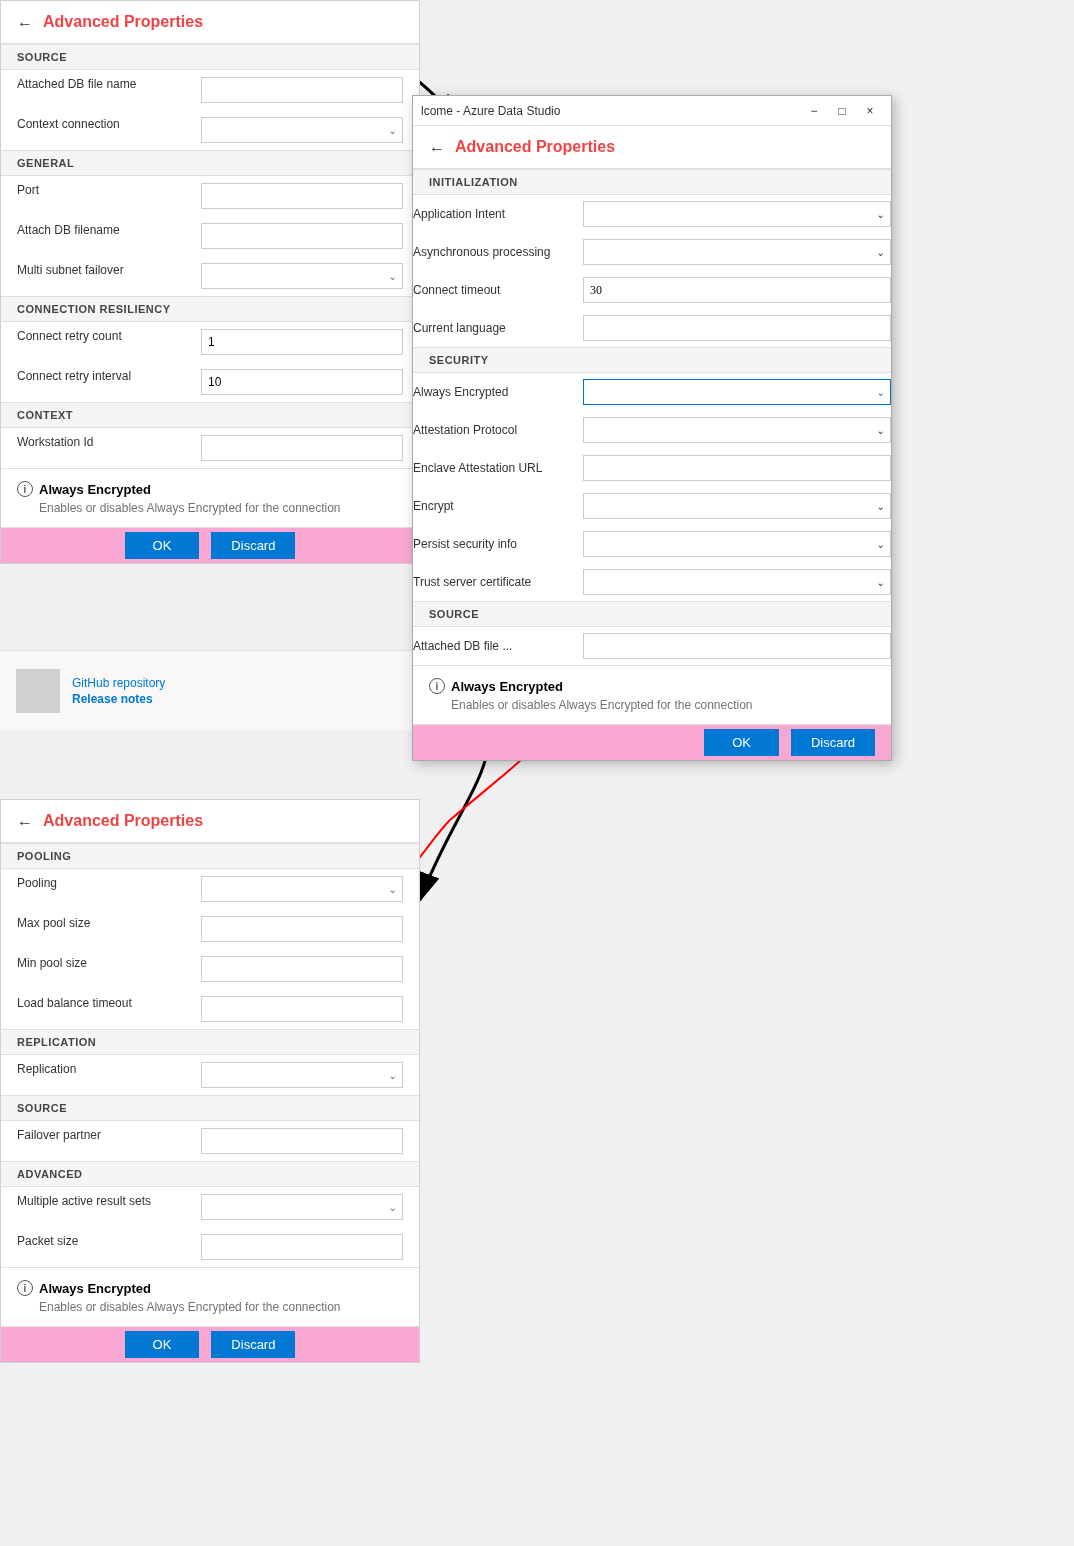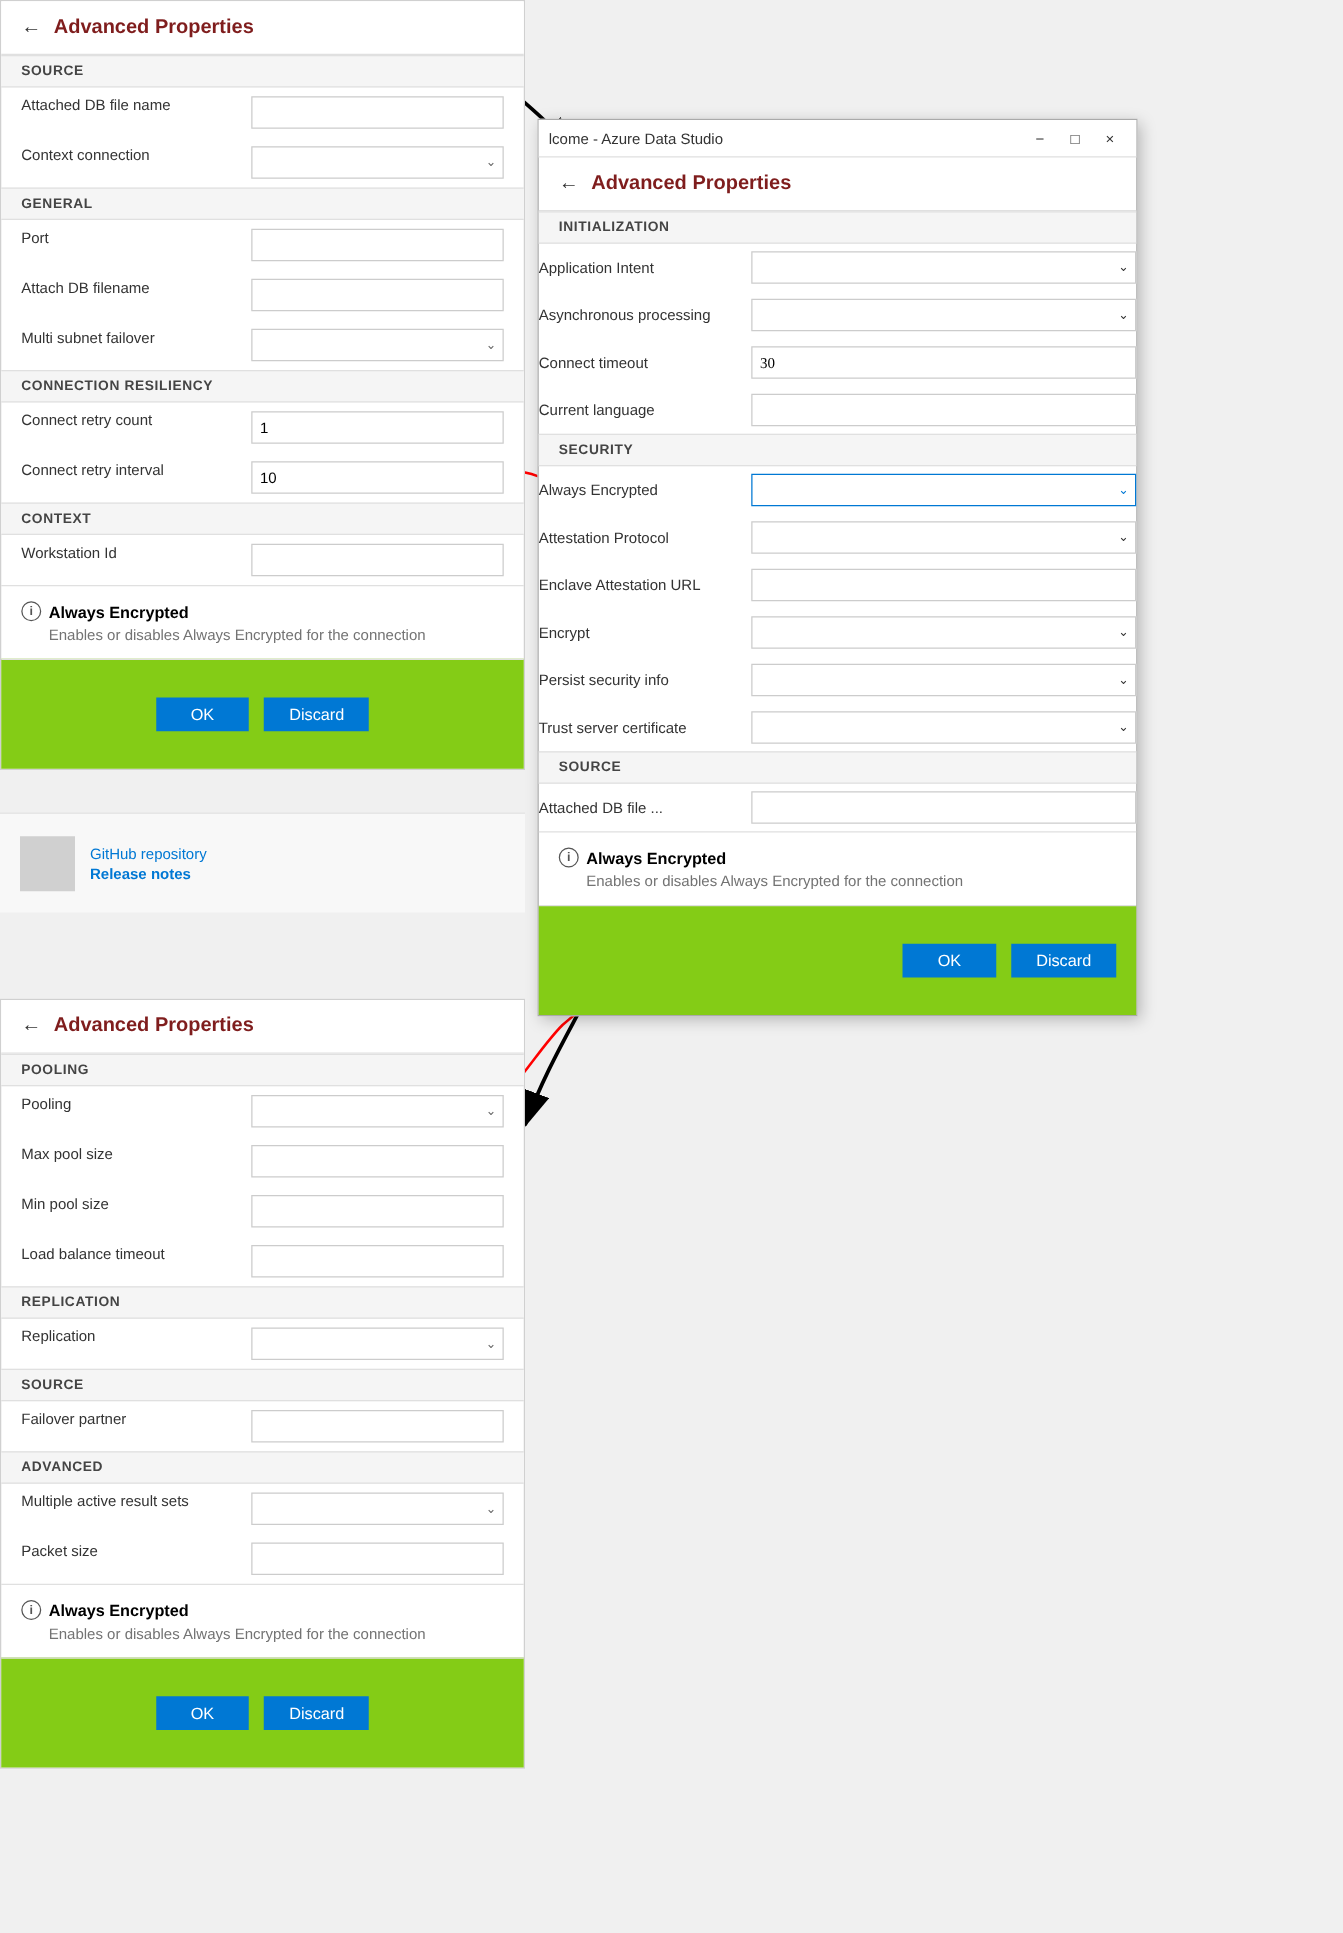--- a/index.html
+++ b/index.html
@@ -36,21 +36,21 @@
       margin-right: 10px;
       color: #333;
       font-size: 16px;
       display: flex;
       align-items: center;
     }
 
     .panel-title {
       font-size: 16px;
       font-weight: 600;
-      color: #7f1d1d;
+      color: #ef4444;
     }
 
     .section-header {
       background: #f5f5f5;
       padding: 6px 16px;
       font-size: 11px;
       font-weight: 700;
       color: #444;
       letter-spacing: 0.5px;
       border-top: 1px solid #e0e0e0;
@@ -141,23 +141,23 @@
     .info-desc {
       font-size: 12px;
       color: #737373;
       margin-left: 22px;
     }
 
     .button-row {
       display: flex;
       justify-content: center;
       gap: 12px;
-      padding: 30px 16px;
+      padding: 4px 16px;
       border-top: 1px solid #e0e0e0;
-      background: #84cc16;
+      background: #f9a8d4;
     }
 
     .btn-ok {
       background: #0078d4;
       color: #fff;
       border: none;
       padding: 6px 28px;
       font-size: 13px;
       cursor: pointer;
     }
@@ -168,21 +168,21 @@
       border: none;
       padding: 6px 20px;
       font-size: 13px;
       cursor: pointer;
     }
 
     
     .ads-window {
       position: absolute;
       top: 95px;
-      left: 430px;
+      left: 412px;
       width: 480px;
       background: #fff;
       border: 1px solid #aaa;
       box-shadow: 3px 3px 12px rgba(0,0,0,0.25);
     }
 
     .ads-titlebar {
       background: #fff;
       display: flex;
       align-items: center;

